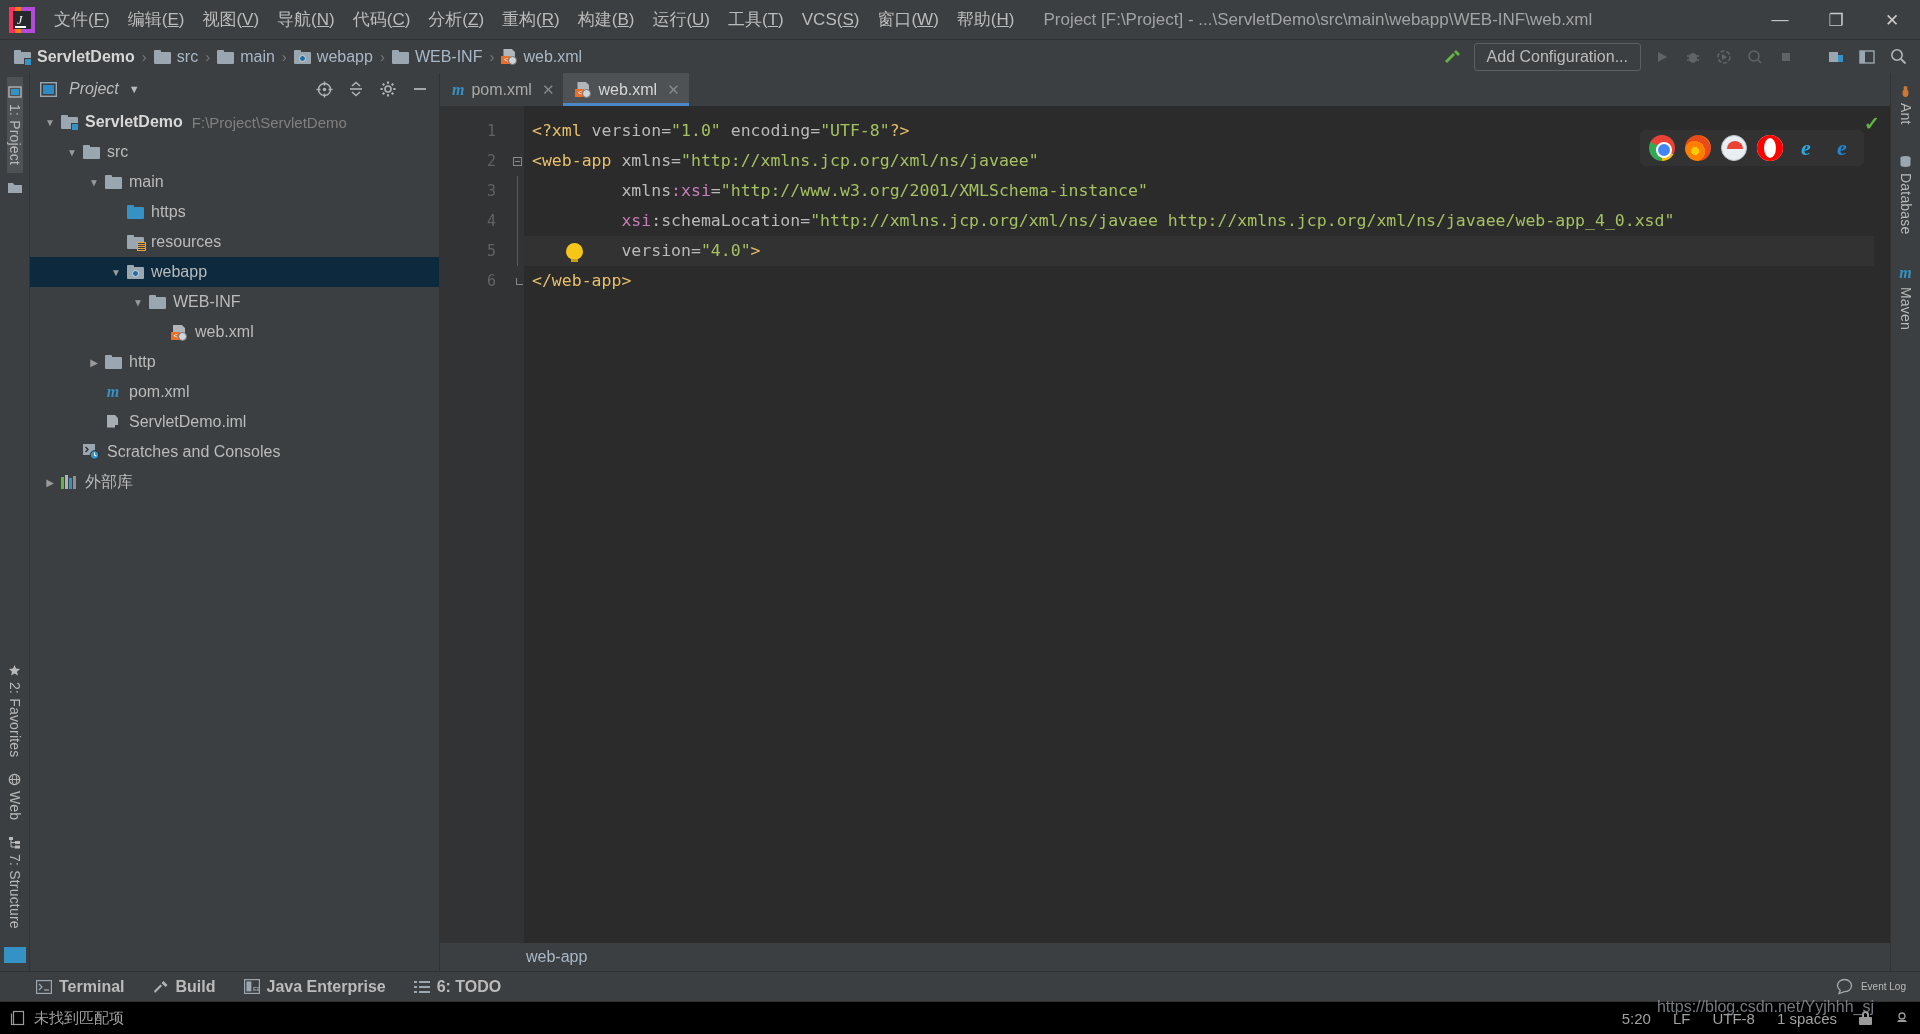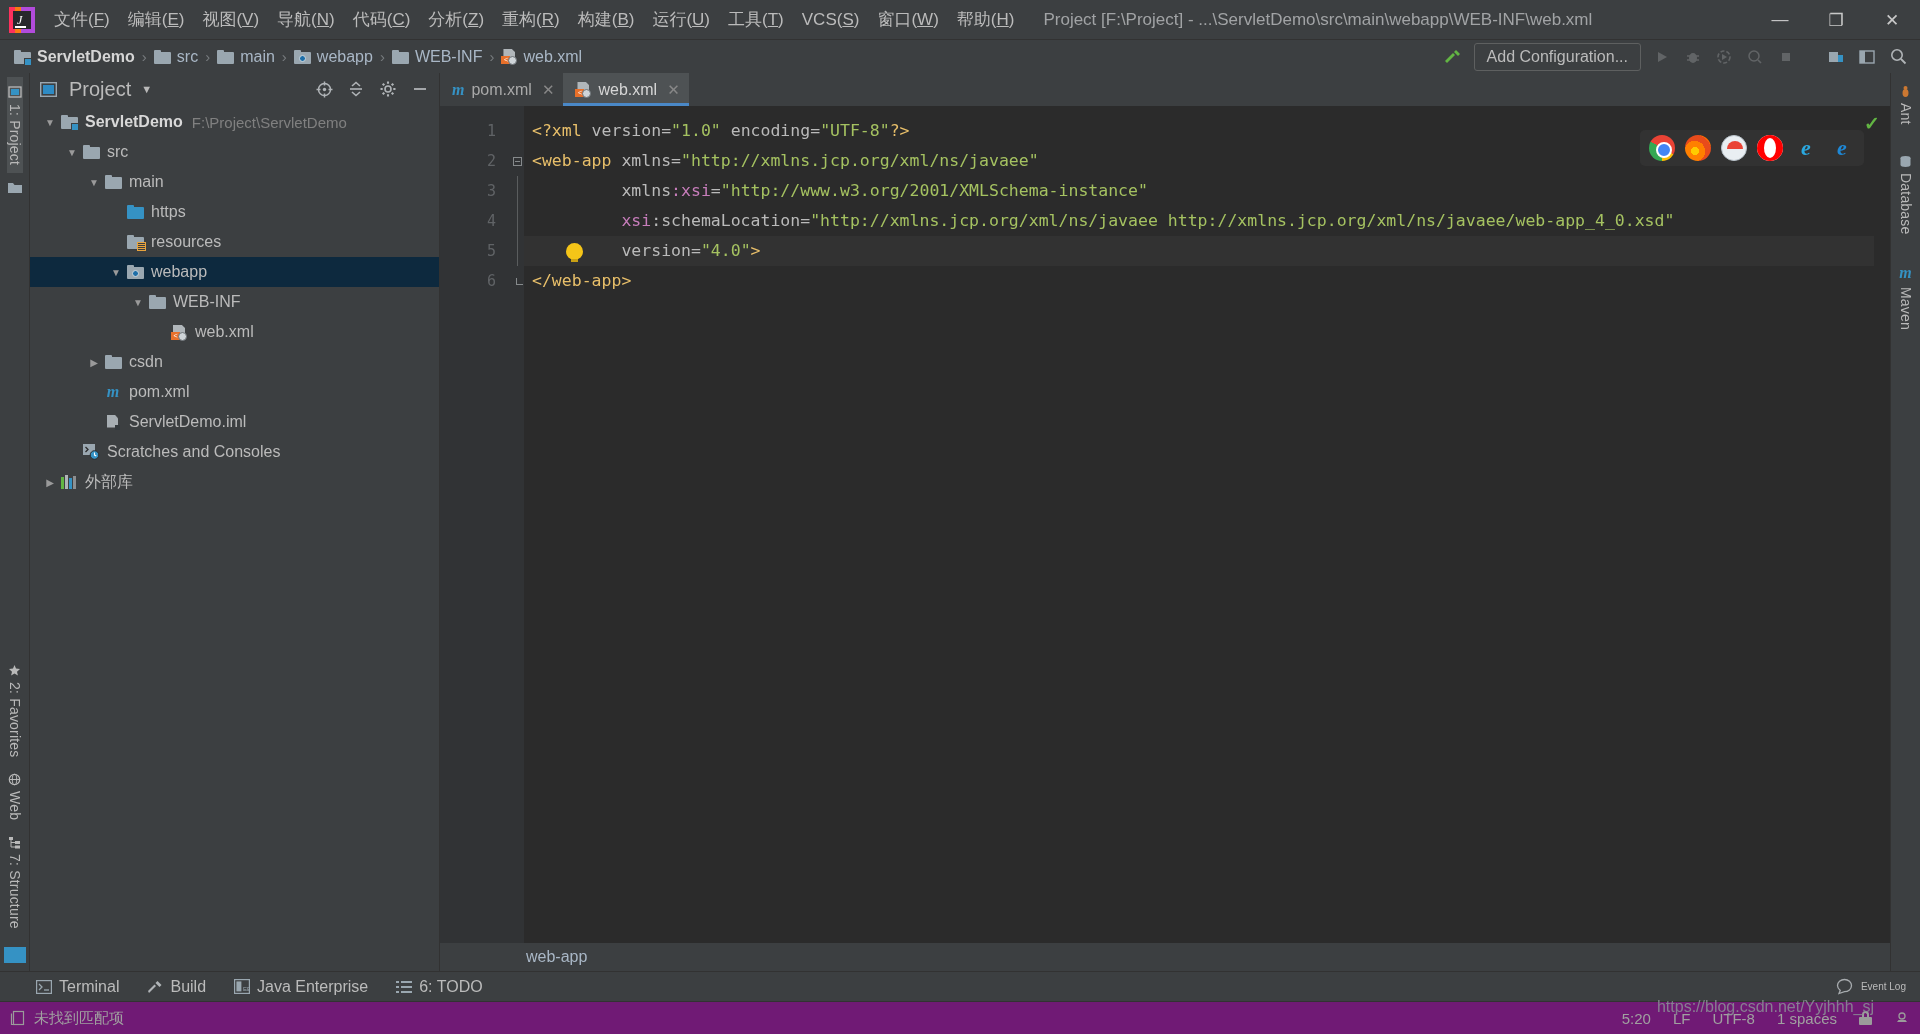--- a/index.html
+++ b/index.html
@@ -102,21 +102,21 @@
   
   .projwin {
     width: 410px; flex: 0 0 410px;
     background: #3c3f41; display: flex; flex-direction: column;
     border-right: 1px solid #323232;
   }
   .projhdr {
     height: 32px; display: flex; align-items: center;
     padding: 0 6px 0 10px; gap: 6px;
   }
-  .projhdr .ptitle { color: #bbbbbb; font-size: 20px; margin-left: 6px;}
+  .projhdr .ptitle { color: #bbbbbb; font-size: 16px; margin-left: 6px; font-style: italic;}
   .projhdr .spacer { margin-left: auto; }
   .hdr-ic { width: 26px; height: 24px; display:flex; align-items:center; justify-content:center; }
 
   .tree { flex: 1 1 auto; overflow: hidden; padding-top: 2px; font-size: 16px; }
   .trow {
     height: 30px; display: flex; align-items: center;
     color: #bbbbbb; white-space: nowrap;
   }
   .trow.sel { background: #0d293e; }
   .trow .arrow {
@@ -231,26 +231,26 @@
     display: flex; align-items: center; padding-left: 86px;
     color: #a9b7c6; font-size: 16px;
   }
 
   
   .bottombar {
     height: 30px; flex: 0 0 30px; background: #3c3f41;
     display: flex; align-items: center; padding-left: 36px;
     border-top: 1px solid #323232;
   }
-  .btool { display:flex; align-items:center; gap:7px; color:#bbbbbb; font-size:16px; margin-right: 28px; }
+  .btool { display:flex; align-items:center; gap:7px; color:#bbbbbb; font-size:16px; margin-right: 28px; font-weight: bold; }
   .bottombar .right { margin-left:auto; display:flex; align-items:center; gap:8px; padding-right:14px; }
 
   
   .statusbar {
-    height: 28px; flex: 0 0 28px; background: #701a75;
+    height: 28px; flex: 0 0 28px; background: #000000;
     display: flex; align-items: center; padding: 16px 10px;
     color: #a0a0a0; font-size: 15px; border-top: 1px solid #323232;
   }
   .statusbar .left { display:flex; align-items:center; gap:9px; }
   .statusbar .right { margin-left: auto; display:flex; align-items:center; gap:22px; position:relative;}
   .watermark {
     position: absolute; right: 36px; bottom: 11px;
     color: #8b9096; font-size: 16px; white-space: nowrap; opacity:.85;
   }
   .lockshape { width:13px;height:14px; position:relative;}
@@ -630,21 +630,21 @@
         <div class="trow" style="padding-left: 56px;">
           <span class="arrow">▶</span>
           <span class="ticon">
             <span style="display: inline-flex; align-items: center;">
               <span class="folder">
                 <span class="tab"></span>
                 <span class="body"></span>
               </span>
             </span>
           </span>
-          <span class="tlabel">csdn</span>
+          <span class="tlabel">http</span>
         </div>
         <div class="trow" style="padding-left: 56px;">
           <span class="arrow"></span>
           <span class="ticon">
             <span style="display: inline-flex; align-items: center;">
               <span class="micon">m</span>
             </span>
           </span>
           <span class="tlabel">pom.xml</span>
         </div>

